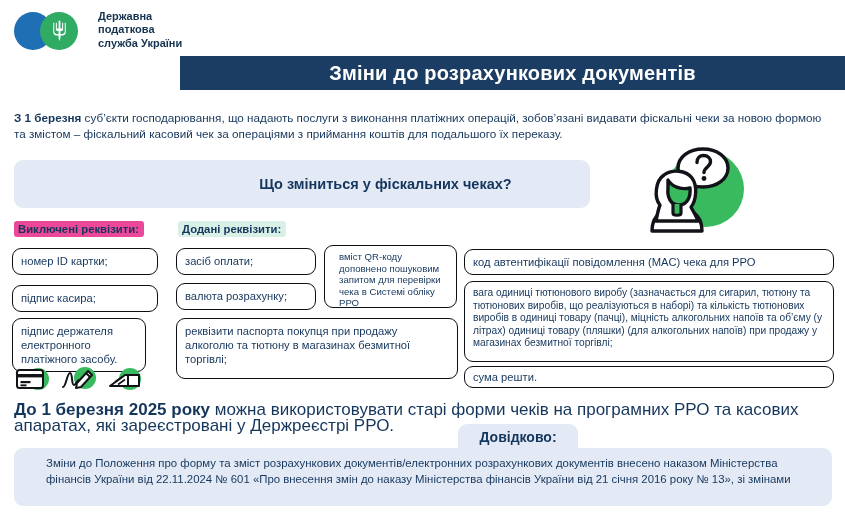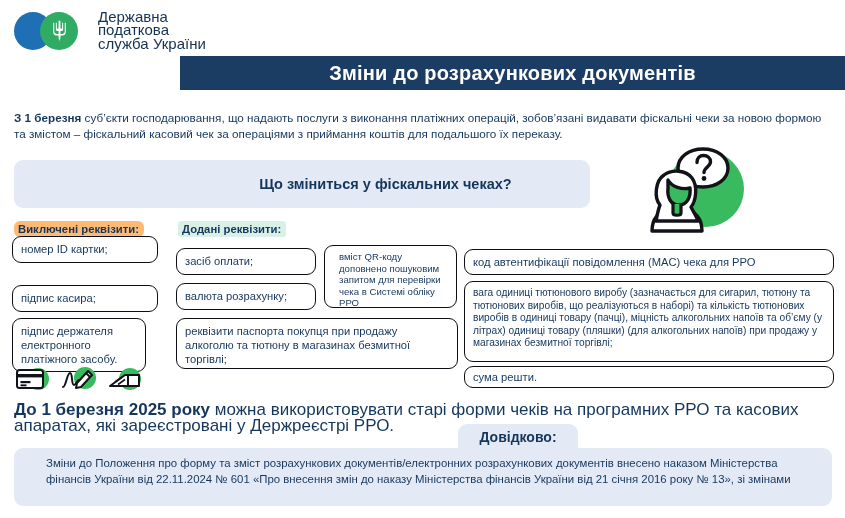--- a/index.html
+++ b/index.html
@@ -47,22 +47,22 @@
     display: flex;
     align-items: center;
     justify-content: center;
   }
   .logo-trident {
     width: 17px;
     height: 22px;
   }
   .logo-text {
     margin-left: 4px;
-    font-size: 15px;
-    font-weight: normal;
+    font-size: 11px;
+    font-weight: bold;
     line-height: 13.5px;
     color: #14324f;
     white-space: pre-line;
   }
 
   
   .banner {
     position: absolute;
     left: 180px;
     top: 56px;
@@ -131,22 +131,21 @@
     font-size: 11.3px;
     font-weight: bold;
     padding: 2px 5px 2px 4px;
     border-radius: 3px;
     color: #15365c;
     white-space: nowrap;
   }
   .col-head-excluded {
     left: 14px;
     top: 221px;
-    background: #fdba74;
-    border-radius: 6px;
+    background: #ec4899;
   }
   .col-head-added {
     left: 178px;
     top: 221px;
     background: #d9f0e7;
   }
 
   
   .card {
     position: absolute;
@@ -157,28 +156,28 @@
     padding: 5px 8px;
     font-size: 11.2px;
     line-height: 14.2px;
     color: #15365c;
     display: flex;
     align-items: center;
   }
   .card.top-align { align-items: flex-start; }
 
   
-  .card-id          { left: 12px;  top: 236px; width: 146px; height: 27px; text-align: right; }
+  .card-id          { left: 12px;  top: 248px; width: 146px; height: 27px; text-align: right; }
   .card-cashier     { left: 12px;  top: 285px; width: 146px; height: 27px; }
   .card-holder      { left: 12px;  top: 318px; width: 134px; height: 54px; }
 
   
   .card-payment     { left: 176px; top: 248px; width: 140px; height: 27px; }
   .card-currency    { left: 176px; top: 283px; width: 140px; height: 27px; }
-  .card-passport    { left: 176px; top: 318px; width: 282px; height: 51px; }
+  .card-passport    { left: 176px; top: 318px; width: 282px; height: 61px; }
 
   
   .card-qr          { left: 324px; top: 245px; width: 133px; height: 63px;
                       font-size: 9.6px; line-height: 11.6px; padding: 5px 14px; }
 
   
   .card-mac         { left: 464px; top: 249px; width: 370px; height: 26px; }
   .card-tobacco     { left: 464px; top: 281px; width: 370px; height: 81px;
                       font-size: 10.2px; line-height: 12.6px; padding: 5px 8px; }
   .card-change      { left: 464px; top: 366px; width: 370px; height: 22px; }

